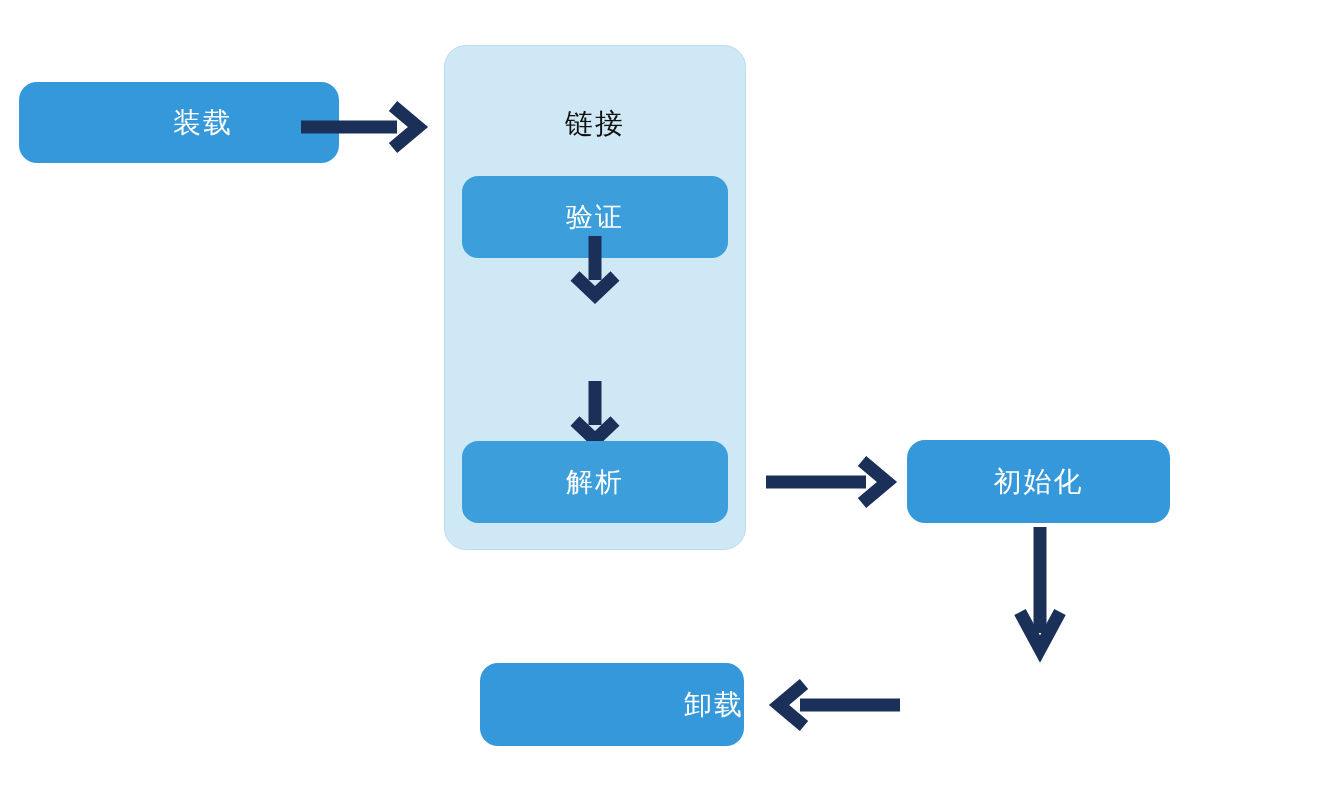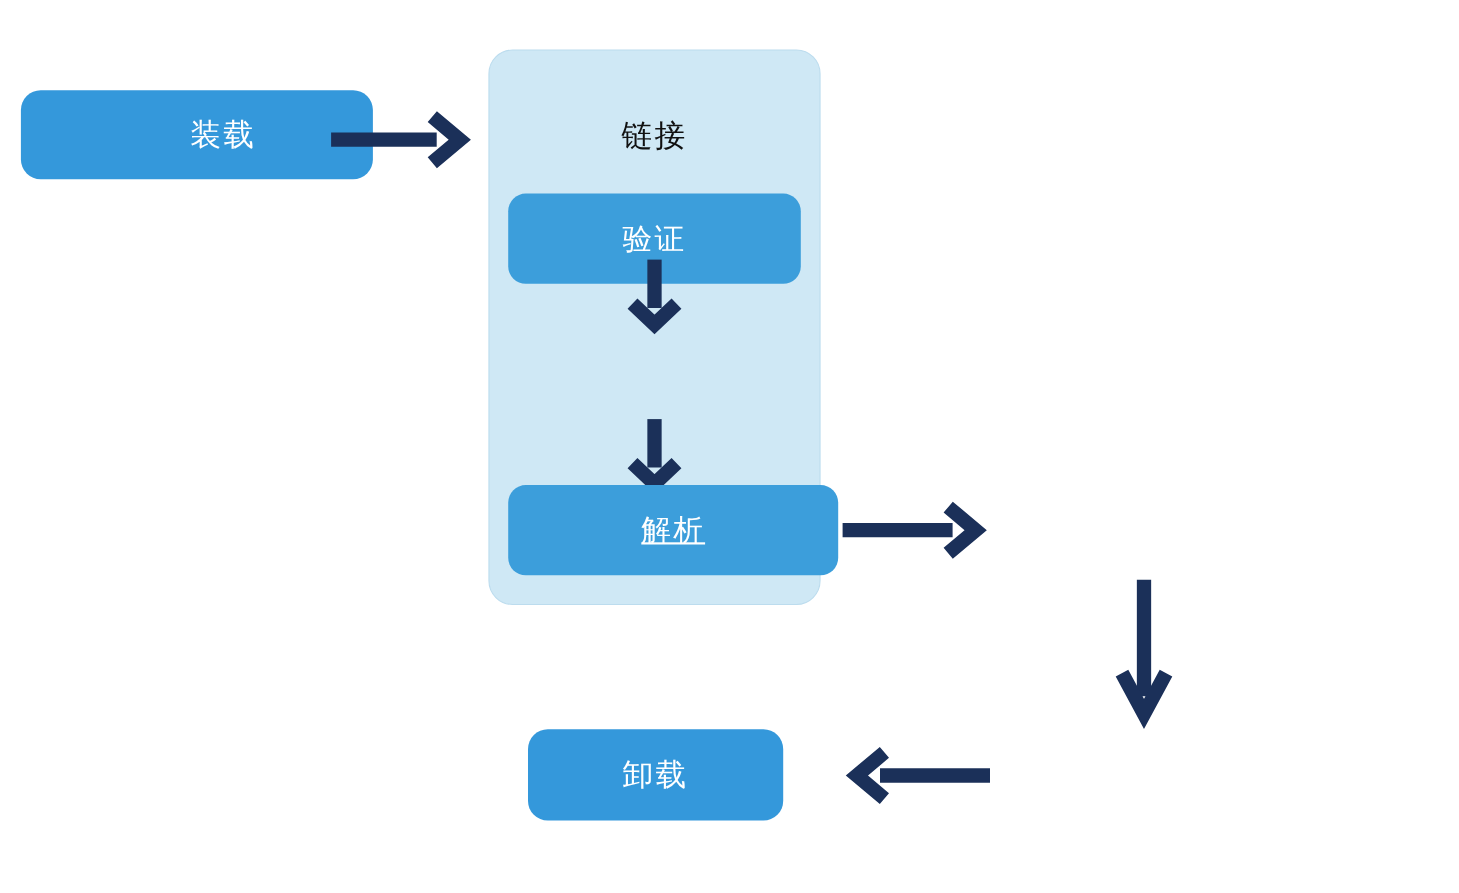--- a/index.html
+++ b/index.html
@@ -99,44 +99,47 @@
   </div>
 
 
   <div class="arrow" style="left:572px; top:381px; width:46px; height:62px;">
     <svg width="46" height="62" viewBox="0 0 46 62">
       <line x1="23" y1="0" x2="23" y2="44" stroke="#1b3059" stroke-width="13"></line>
       <polyline points="3,40 23,59 43,40" fill="none" stroke="#1b3059" stroke-width="13" stroke-linecap="butt" stroke-linejoin="miter"></polyline>
     </svg>
   </div>
 
-  <div class="node inner" style="left:462px; top:441px; width:300px; height:82px;text-decoration:underline;">
+  <div class="node inner" style="left:462px; top:441px; width:266px; height:82px;">
     <span>解析</span>
   </div>
 
   <div class="arrow" style="left:766px; top:459px; width:126px; height:46px;">
     <svg width="126" height="46" viewBox="0 0 126 46">
       <line x1="0" y1="23" x2="100" y2="23" stroke="#1b3059" stroke-width="13"></line>
       <polyline points="96,2 121,23 96,44" fill="none" stroke="#1b3059" stroke-width="13" stroke-linecap="butt" stroke-linejoin="miter"></polyline>
     </svg>
   </div>
 
+  <div class="node" style="left:907px; top:440px; width:263px; height:83px;">
+    <span>初始化</span>
+  </div>
 
   <div class="arrow" style="left:1017px; top:527px; width:46px; height:126px;">
     <svg width="46" height="126" viewBox="0 0 46 126">
       <line x1="23" y1="0" x2="23" y2="106" stroke="#1b3059" stroke-width="13"></line>
       <polyline points="3,85 23,122 43,85" fill="none" stroke="#1b3059" stroke-width="13" stroke-linecap="butt" stroke-linejoin="miter"></polyline>
     </svg>
   </div>
 
 
   <div class="arrow" style="left:766px; top:682px; width:134px; height:46px;">
     <svg width="134" height="46" viewBox="0 0 134 46">
       <line x1="34" y1="23" x2="134" y2="23" stroke="#1b3059" stroke-width="13"></line>
       <polyline points="38,2 13,23 38,44" fill="none" stroke="#1b3059" stroke-width="13" stroke-linecap="butt" stroke-linejoin="miter"></polyline>
     </svg>
   </div>
 
-  <div class="node" style="left:480px; top:663px; width:232px; height:83px;">
+  <div class="node" style="left:480px; top:663px; width:264px; height:83px;justify-content:flex-end;">
     <span>卸载</span>
   </div>
 
 </div>
 
 </body></html>

